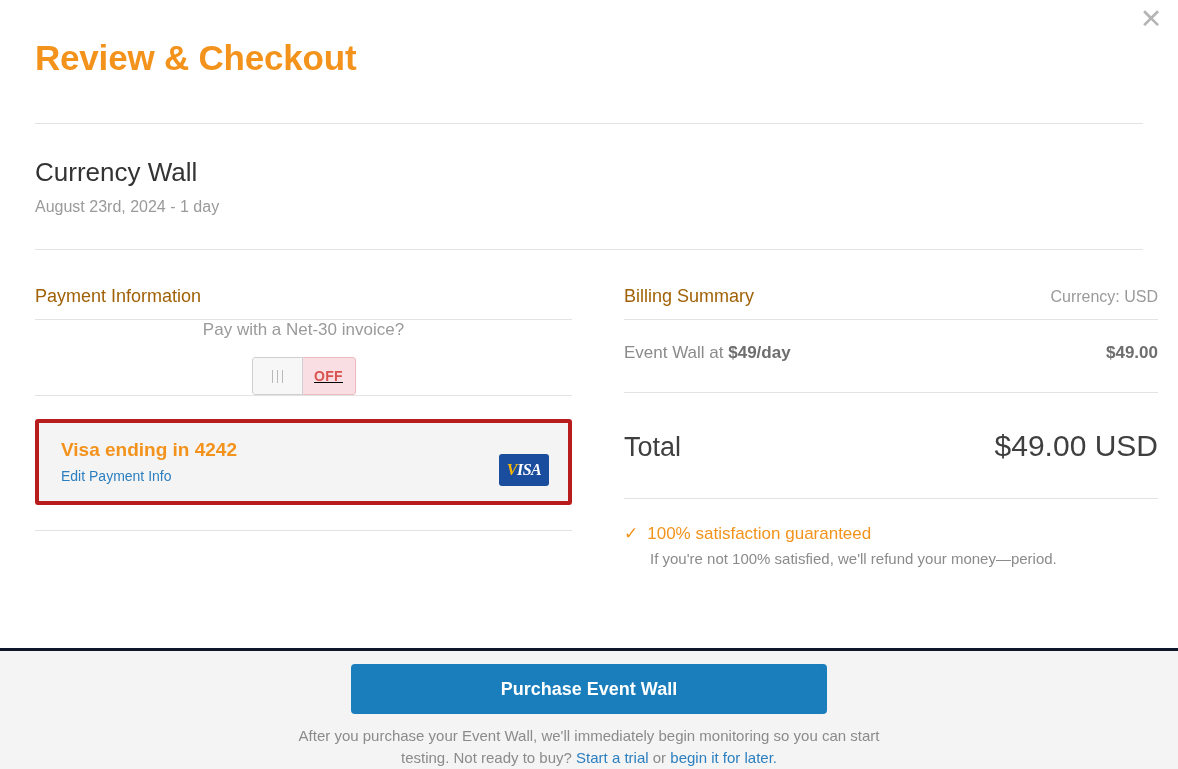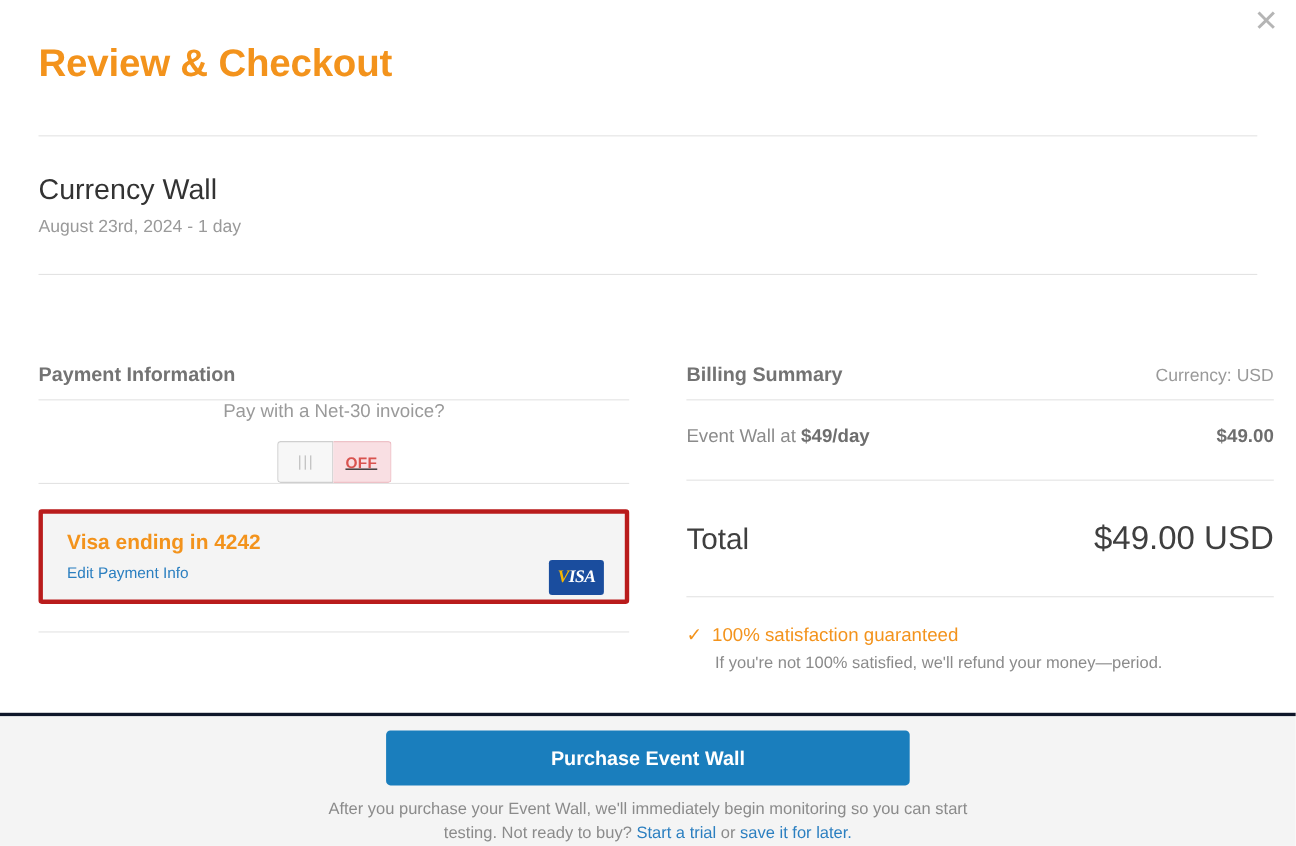--- a/index.html
+++ b/index.html
@@ -77,23 +77,22 @@
 
   .section-head {
     display: flex;
     align-items: baseline;
     justify-content: space-between;
     padding-bottom: 12px;
     border-bottom: 1px solid #e3e3e3;
   }
   .section-title {
     font-size: 18px;
-    font-weight: 700;
-    color: #737373;
-    margin-top: 44px;
+    font-weight: 400;
+    color: #a16207;
   }
   .currency-note {
     font-size: 16px;
     color: #9a9a9a;
   }
 
   
   .net30-row {
     display: flex;
     align-items: center;
@@ -157,21 +156,21 @@
   }
   .card-edit {
     margin-top: 7px;
     font-size: 14px;
     color: #2b7fc0;
     cursor: pointer;
     display: inline-block;
   }
   .visa-logo {
     position: absolute;
-    right: 19px; top: 42px;
+    right: 19px; top: 31px;
     width: 50px; height: 32px;
     background: #1a4d9e;
     border-radius: 3px;
     display: flex; align-items: center; justify-content: center;
   }
   .visa-logo span {
     font-family: "Liberation Serif", serif;
     font-style: italic;
     font-weight: 700;
     font-size: 16px;
@@ -346,17 +345,17 @@
         <span>100% satisfaction guaranteed</span>
       </div>
       <div class="guar-sub">If you're not 100% satisfied, we'll refund your money—period.</div>
     </div>
 
   </div>
 
   <div class="footer">
     <button class="purchase-btn">Purchase Event Wall</button>
     <div class="footer-note">
-      <span>After you purchase your Event Wall, we'll immediately begin monitoring so you can start testing. Not ready to buy? </span><a>Start a trial</a><span> or </span><a>save it for later.</a>
+      <span>After you purchase your Event Wall, we'll immediately begin monitoring so you can start testing. Not ready to buy? </span><a>Start a trial</a><span> or </span><a>begin it for later.</a>
     </div>
   </div>
 
 </div>
 
 </body></html>

